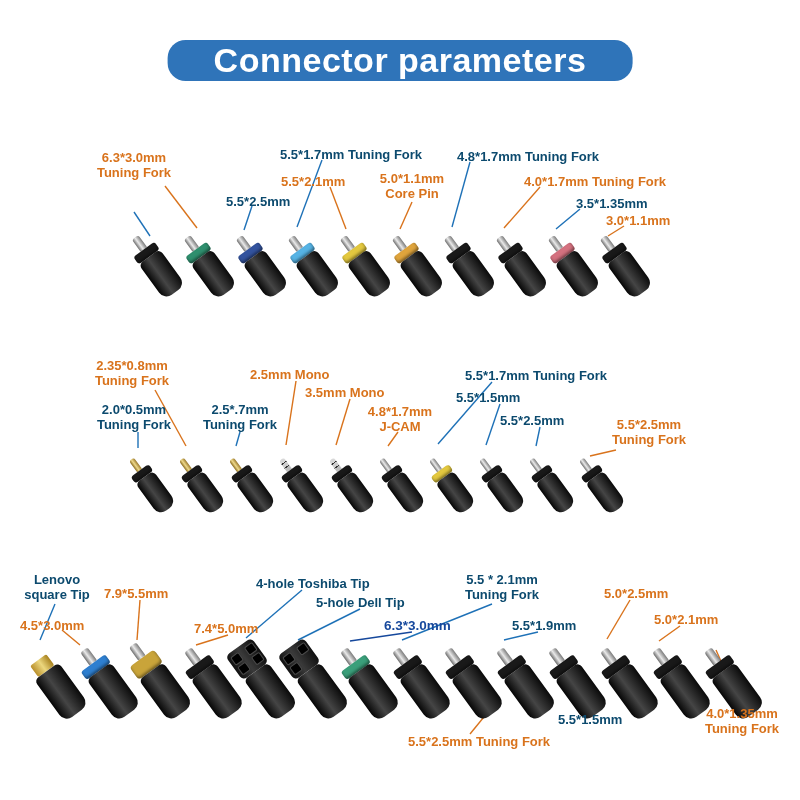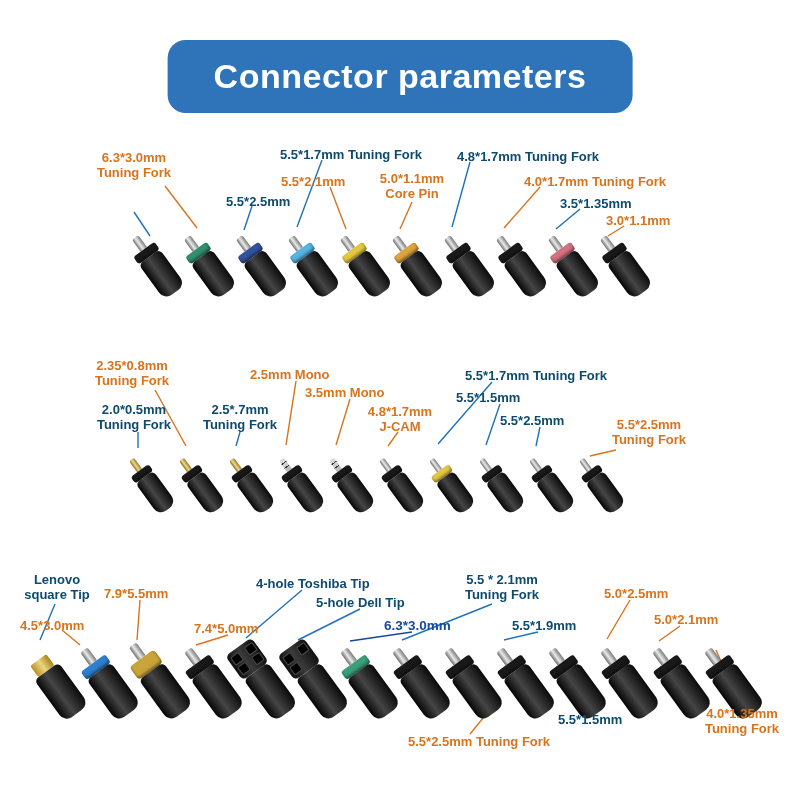--- a/index.html
+++ b/index.html
@@ -1,21 +1,21 @@
 <!DOCTYPE html>
 <html><head>
 <meta charset="utf-8">
 <style>
   html,body{margin:0;padding:0;}
   body{width:800px;height:800px;background:#ffffff;font-family:"Liberation Sans",sans-serif;position:relative;overflow:hidden;}
   .stage{position:absolute;left:0;top:0;width:800px;height:800px;background:#ffffff;}
 
   
   .banner{position:absolute;left:50%;transform:translateX(-50%);top:40px;background:#2F74B9;color:#ffffff;
-          border-radius:18px;padding:17px 46px;font-size:34px;font-weight:700;letter-spacing:.5px;white-space:nowrap;}
+          border-radius:18px;padding:1px 46px;font-size:34px;font-weight:700;letter-spacing:.5px;white-space:nowrap;}
 
   
   .lbl{position:absolute;font-size:13px;font-weight:700;line-height:1.18;white-space:pre-line;}
   .c{text-align:center;}
   .o{color:#D9731C;}
   .b{color:#0c4a6e;}
   .db{color:#16489C;font-size:13.5px;}
 
   
   .lines{position:absolute;left:0;top:0;pointer-events:none;}
@@ -282,21 +282,21 @@
 
   <div class="lbl o c" style="left:88px;top:150px;width:92px">6.3*3.0mm
 Tuning Fork</div>
   <div class="lbl b" style="left:226px;top:194px">5.5*2.5mm</div>
   <div class="lbl b" style="left:280px;top:147px">5.5*1.7mm Tuning Fork</div>
   <div class="lbl o" style="left:281px;top:174px">5.5*2.1mm</div>
   <div class="lbl o c" style="left:368px;top:171px;width:88px">5.0*1.1mm
 Core Pin</div>
   <div class="lbl b" style="left:457px;top:149px">4.8*1.7mm Tuning Fork</div>
   <div class="lbl o" style="left:524px;top:174px">4.0*1.7mm Tuning Fork</div>
-  <div class="lbl b" style="left:560px;top:196px">3.5*1.35mm</div>
+  <div class="lbl b" style="left:576px;top:196px">3.5*1.35mm</div>
   <div class="lbl o" style="left:606px;top:213px">3.0*1.1mm</div>
 
   <div class="lbl o c" style="left:82px;top:358px;width:100px">2.35*0.8mm
 Tuning Fork</div>
   <div class="lbl b c" style="left:90px;top:402px;width:88px">2.0*0.5mm
 Tuning Fork</div>
   <div class="lbl b c" style="left:198px;top:402px;width:84px">2.5*.7mm
 Tuning Fork</div>
   <div class="lbl o" style="left:250px;top:367px">2.5mm Mono</div>
   <div class="lbl o" style="left:305px;top:385px">3.5mm Mono</div>

